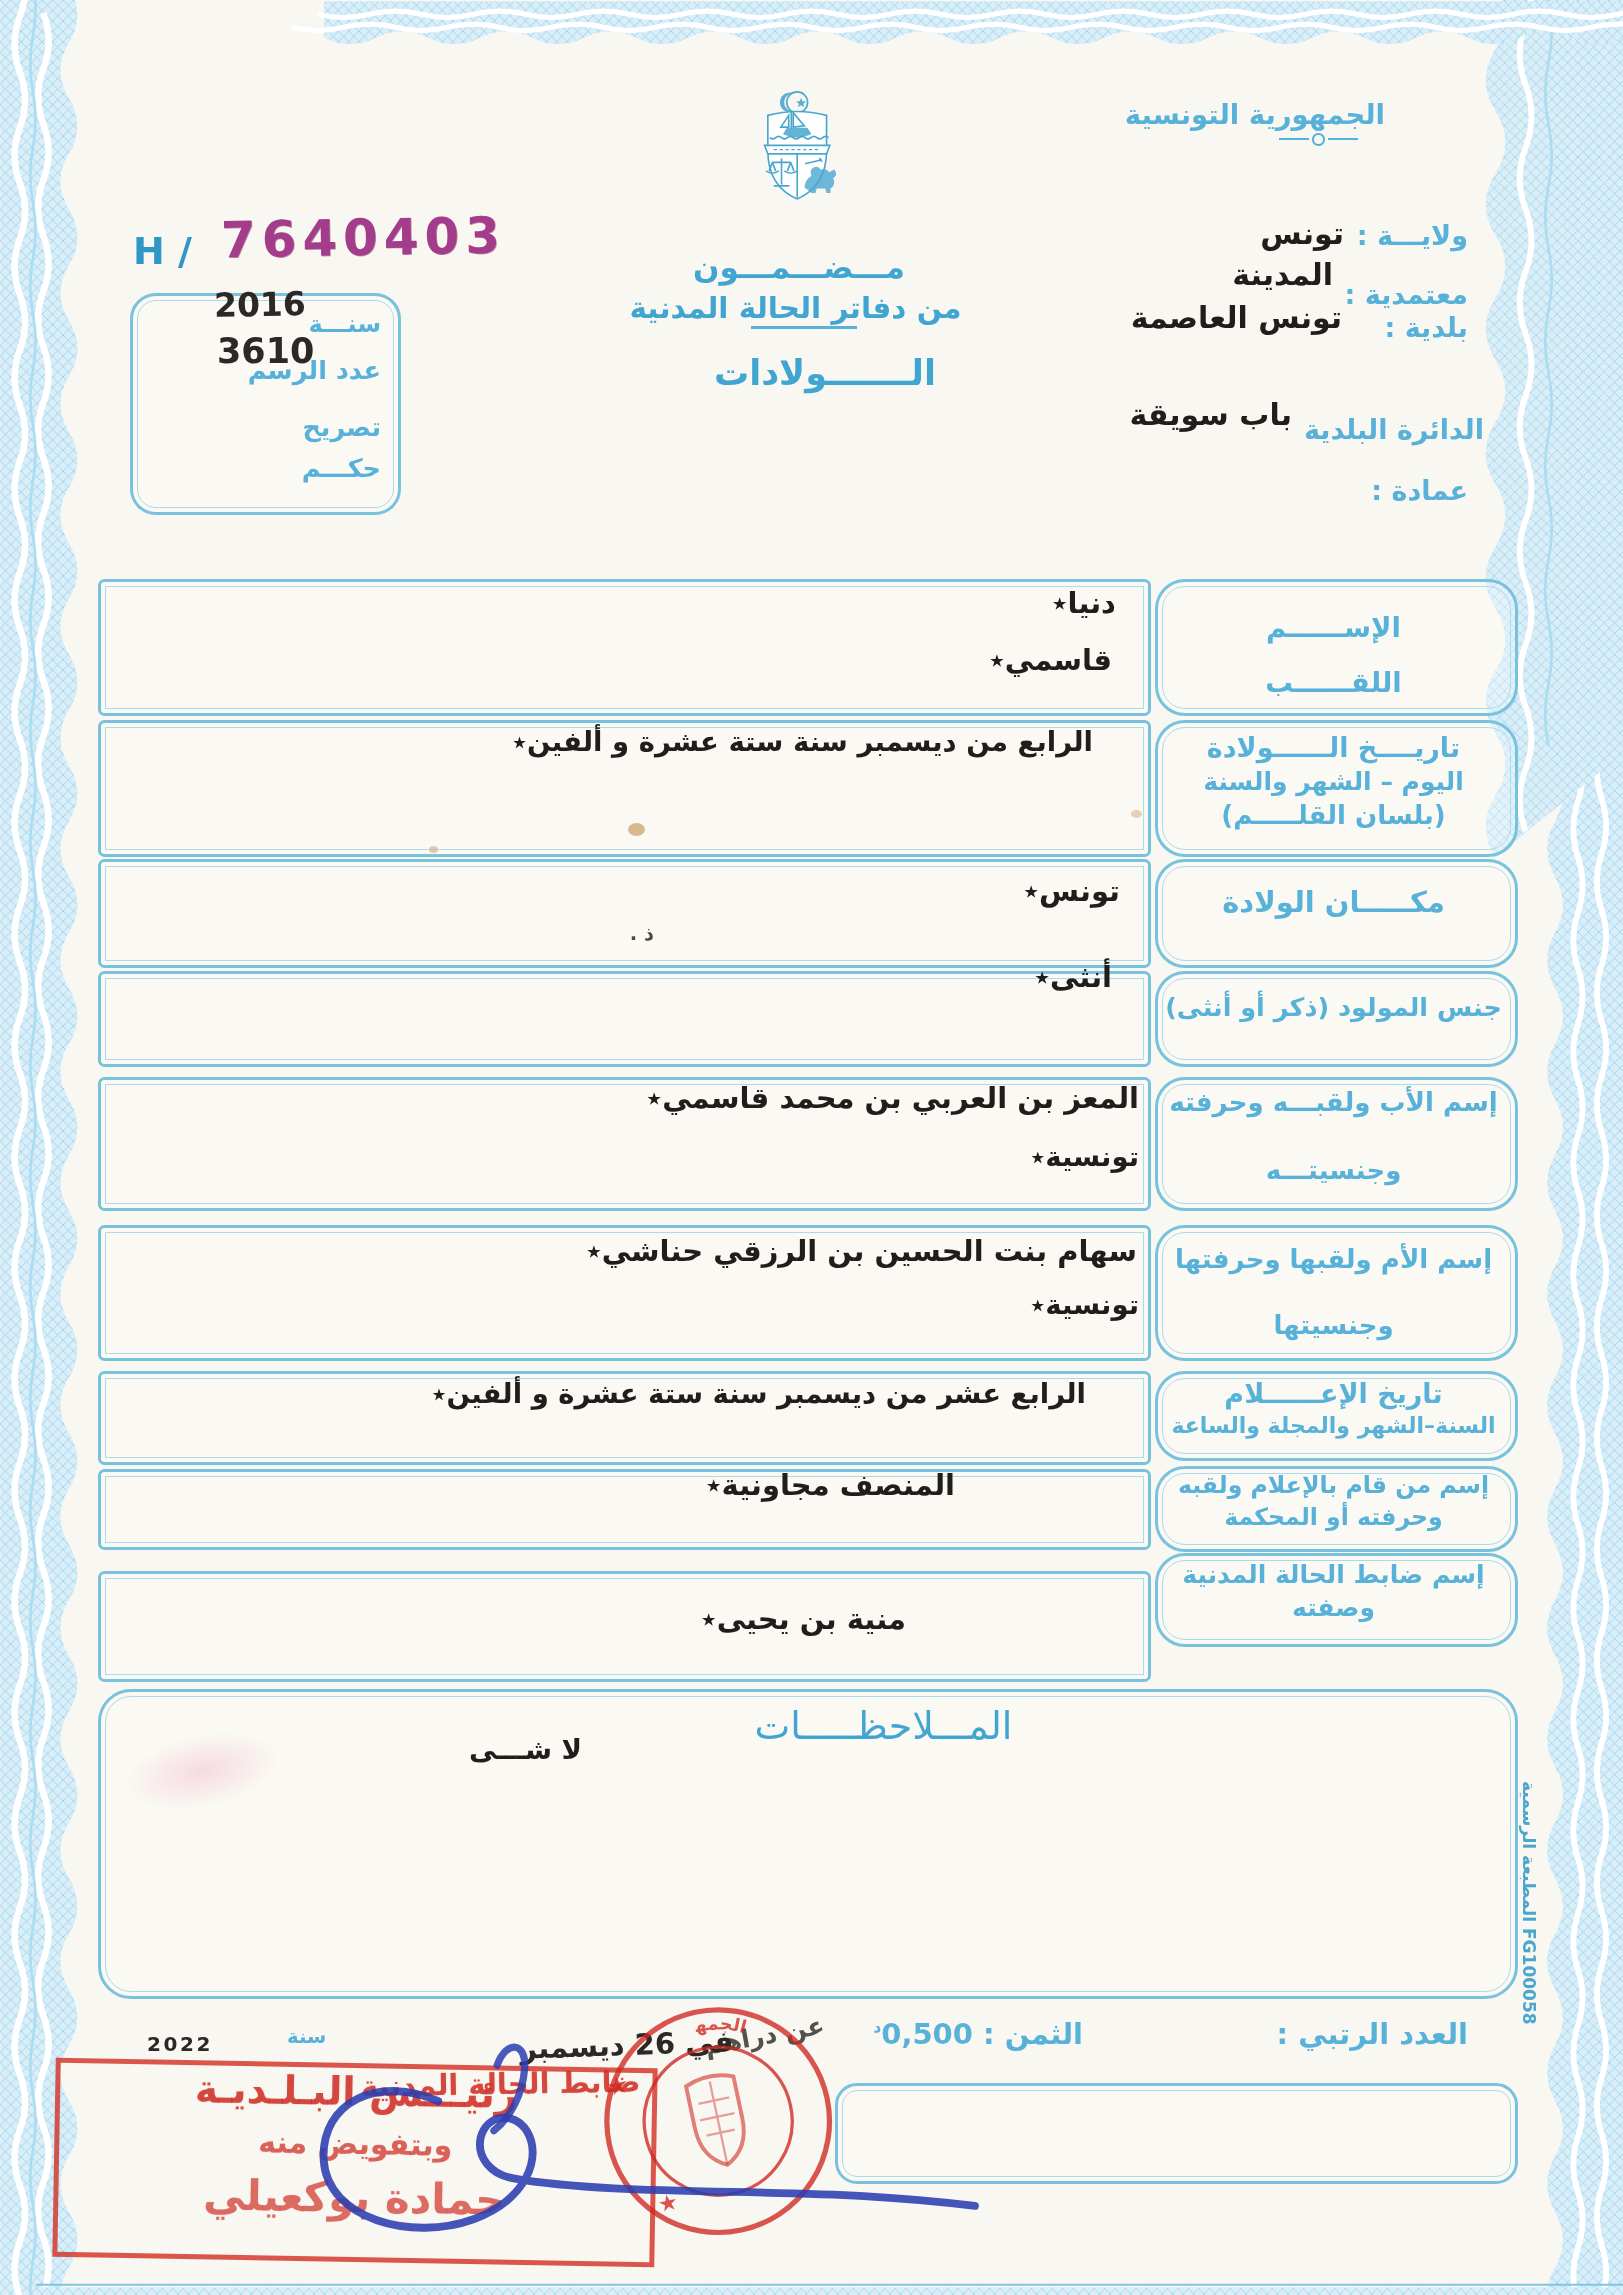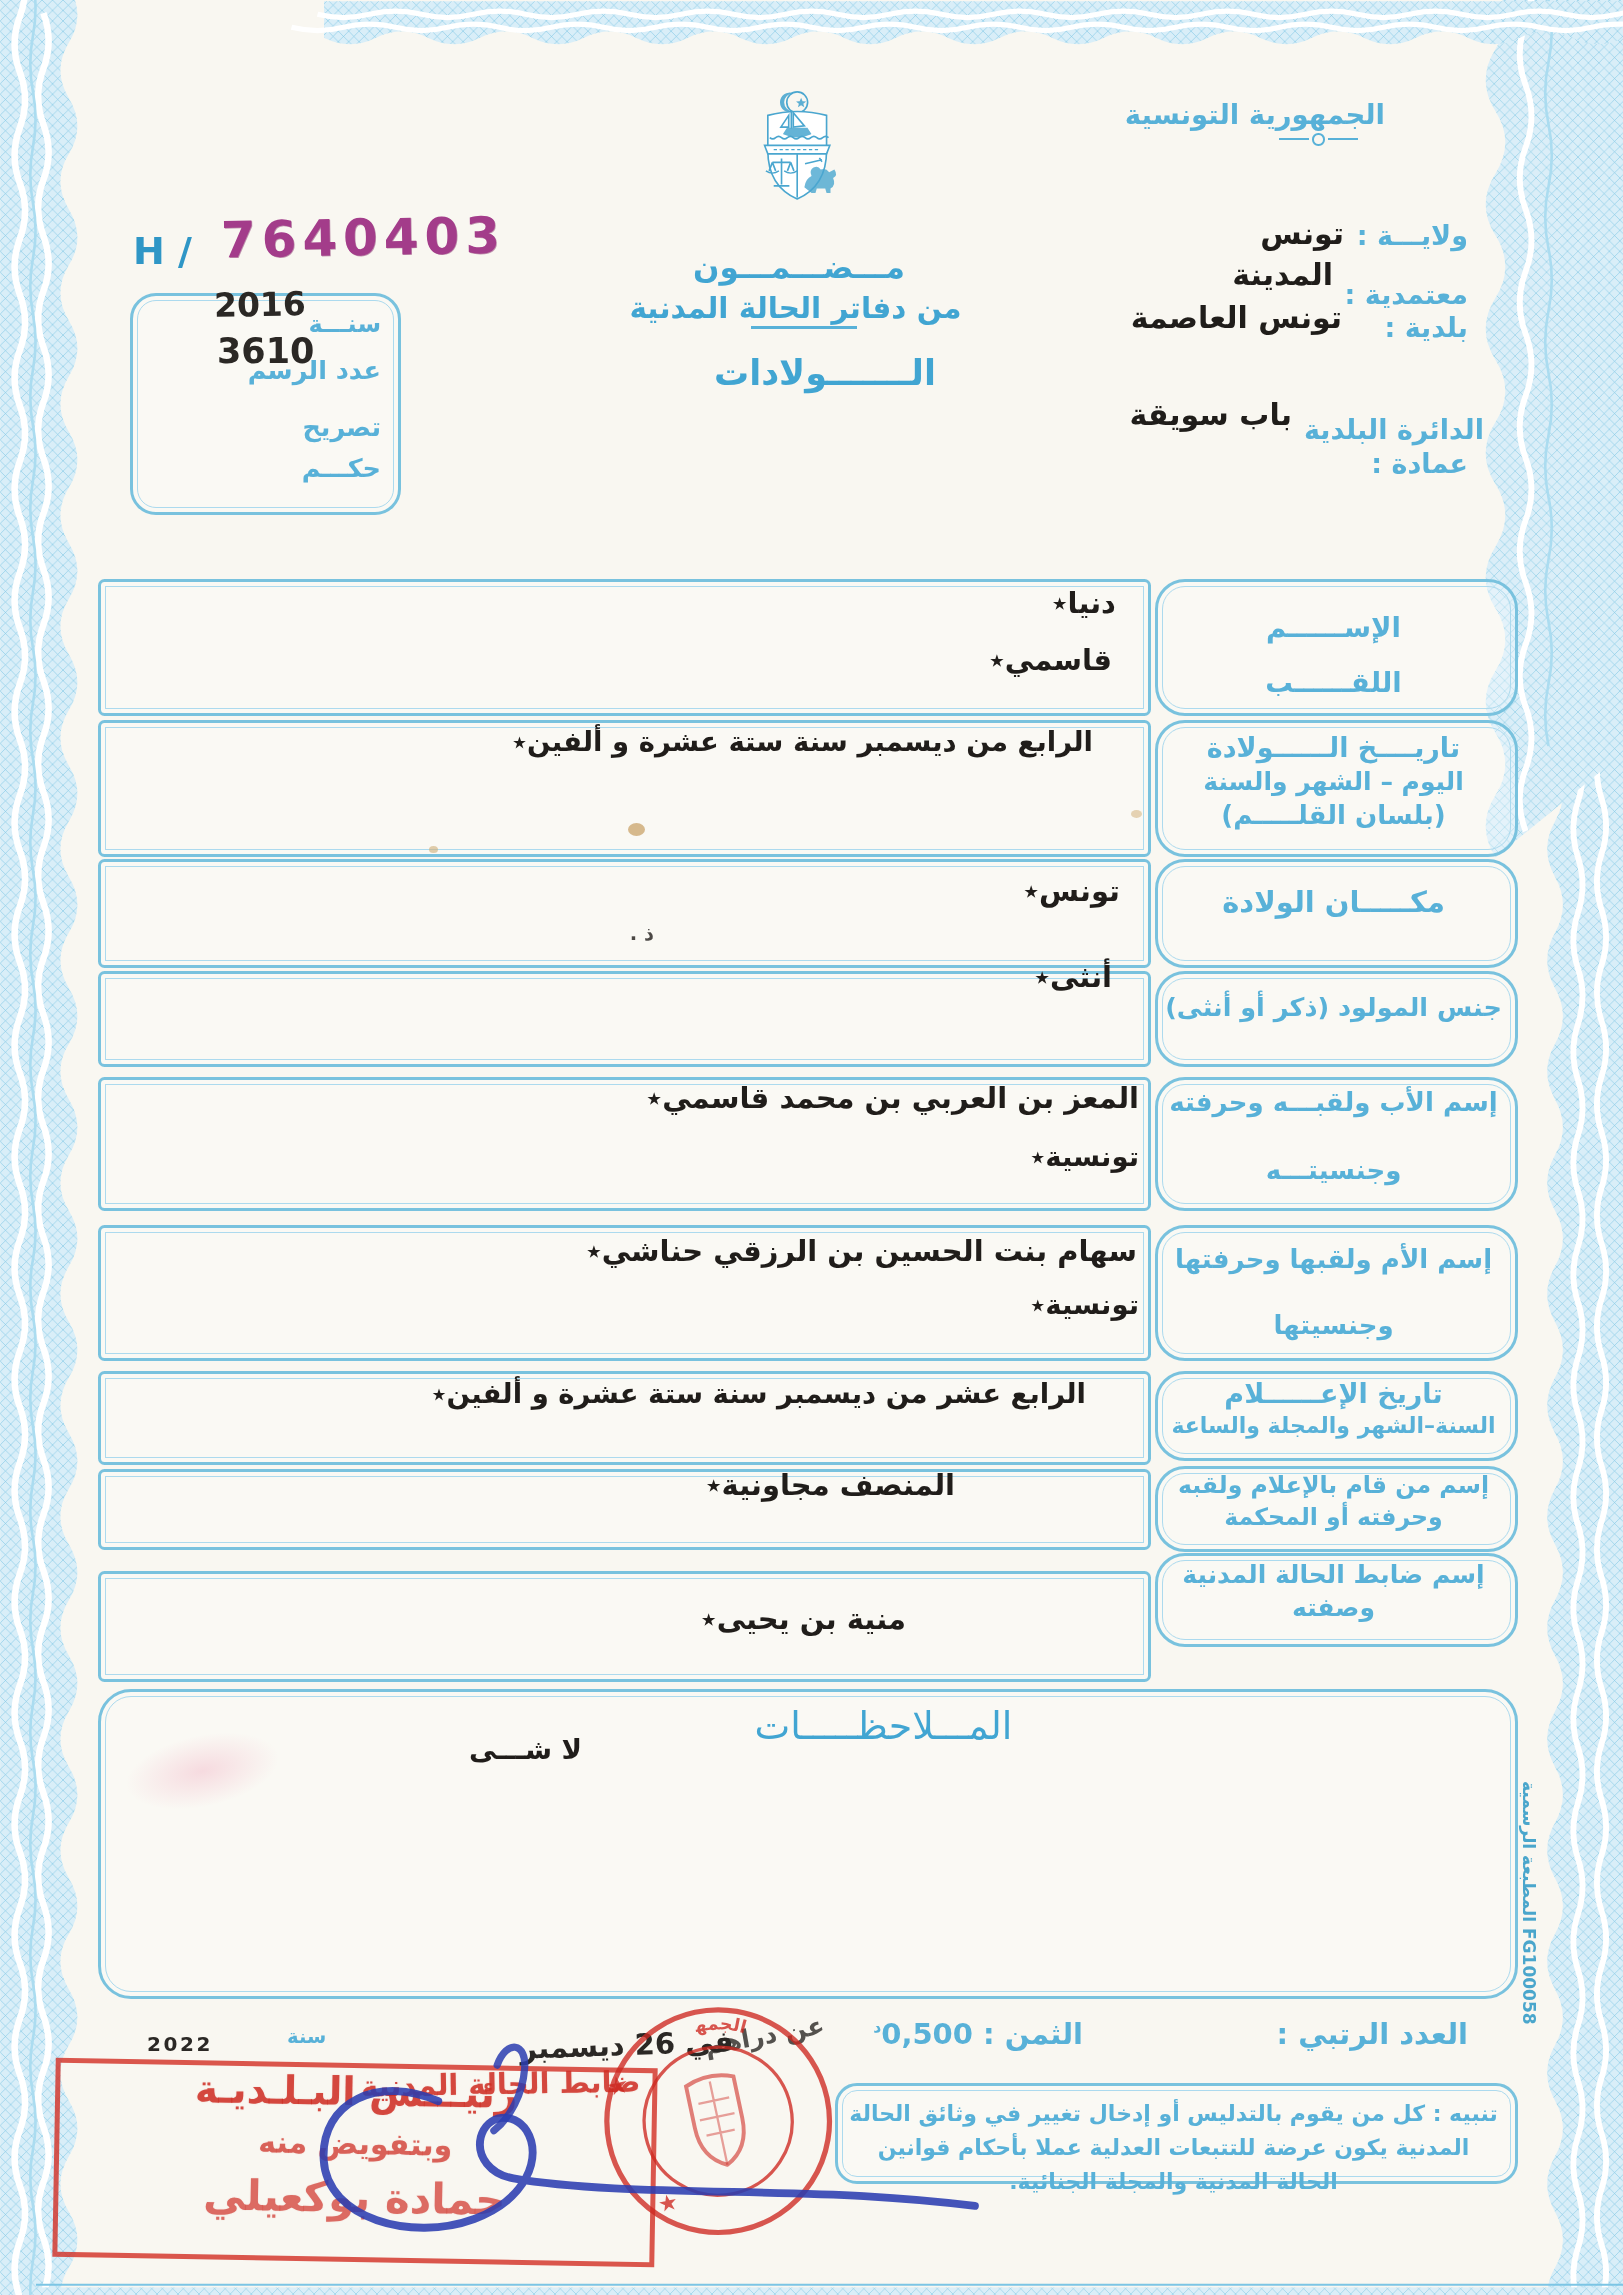--- a/index.html
+++ b/index.html
@@ -84,21 +84,21 @@
 
   <div class="abs lbl" style="right:155px;top:279px;font-size:27px;">معتمدية :</div>
   <div class="abs val" style="right:290px;top:257px;font-size:30px;">المدينة</div>
 
   <div class="abs lbl" style="right:155px;top:312px;font-size:27px;">بلدية :</div>
   <div class="abs val" style="right:281px;top:300px;font-size:30px;">تونس العاصمة</div>
 
   <div class="abs lbl" style="right:139px;top:414px;font-size:27px;">الدائرة البلدية</div>
   <div class="abs val" style="right:331px;top:397px;font-size:30px;">باب سويقة</div>
 
-  <div class="abs lbl" style="right:155px;top:448px;font-size:27px;">عمادة :</div>
+  <div class="abs lbl" style="right:155px;top:475px;font-size:27px;">عمادة :</div>
   <div class="abs val" style="right:327px;top:475px;font-size:30px;"></div>
 
   <div class="abs" style="left:133px;top:229px;font-size:38px;font-weight:bold;color:#2f96c6;direction:ltr;">H /</div>
   <div class="abs" style="left:221px;top:209px;font-size:50px;font-weight:bold;color:#a33c8a;letter-spacing:5.9px;direction:ltr;transform:rotate(-1deg);text-shadow:0.7px 0.7px 0 rgba(118,22,88,.45);">7640403</div>
 
   <div class="abs lboxr" style="left:130px;top:293px;width:265px;height:216px;border-radius:26px;"></div>
   <div class="abs lbl" style="right:1242px;top:310px;font-size:24px;">سنـــة</div>
   <div class="abs stampblack" style="left:214px;top:285px;font-size:33px;transform:rotate(-1deg);">2016</div>
   <div class="abs lbl" style="right:1242px;top:355px;font-size:25.5px;">عدد الرسم</div>
   <div class="abs stampblack" style="left:217px;top:331px;font-size:35px;">3610</div>
@@ -195,21 +195,20 @@
   <div class="abs dot" style="left:429px;top:846px;width:9.2px;height:7.2px;background:#cfae77;opacity:.6;"></div>
   <div class="abs dot" style="left:1131px;top:810px;width:10.5px;height:7.9px;background:#d3b37c;opacity:.55;"></div>
 
   <div class="abs lbl" style="right:155px;top:2017px;font-size:29px;">العدد الرتبي :</div>
   <div class="abs lbl" style="right:540px;top:2017px;font-size:29px;">
     <span>الثمن :</span>
     <span>0,500</span><sup style="font-size:15.7px;">د</sup>
   </div>
 
   <div class="abs box" style="left:835px;top:2083px;width:677px;height:95px;border-radius:22px;"></div>
-  <div class="abs lbl lc" style="left:848px;top:2097px;width:651px;font-size:22px;white-space:normal;line-height:1.55;">تنبيه : كل من يقوم بالتدليس أو إدخال تغيير في وثائق الحالة المدنية يكون عرضة للتتبعات العدلية عملا بأحكام قوانين الحالة المدنية والمجلة الجنائية.</div>
 
   <div class="abs" style="left:1513px;top:1744px;width:26px;height:281px;writing-mode:vertical-rl;color:#4aa6cc;font-size:17px;font-weight:bold;">FG100058 المطبعة الرسمية</div>
 
   <div class="abs lbl" style="left:287px;top:2025px;font-size:19.6px;">سنة</div>
   <div class="abs stampblack" style="left:147px;top:2032px;font-size:20px;letter-spacing:2.6px;direction:ltr;">2022</div>
   <div class="abs stampblack" style="left:520px;top:2028px;font-size:29px;transform:rotate(-2deg);">في 26 ديسمبر</div>
   <div class="abs stampblack" style="left:704px;top:2021px;font-size:25px;transform:rotate(-10deg);opacity:.8;">عن دراهم</div>
 
   <div class="abs stampred" style="left:361px;top:2067px;font-size:29px;transform:rotate(-1deg);">ضابط الحالة المدنية</div>
 

